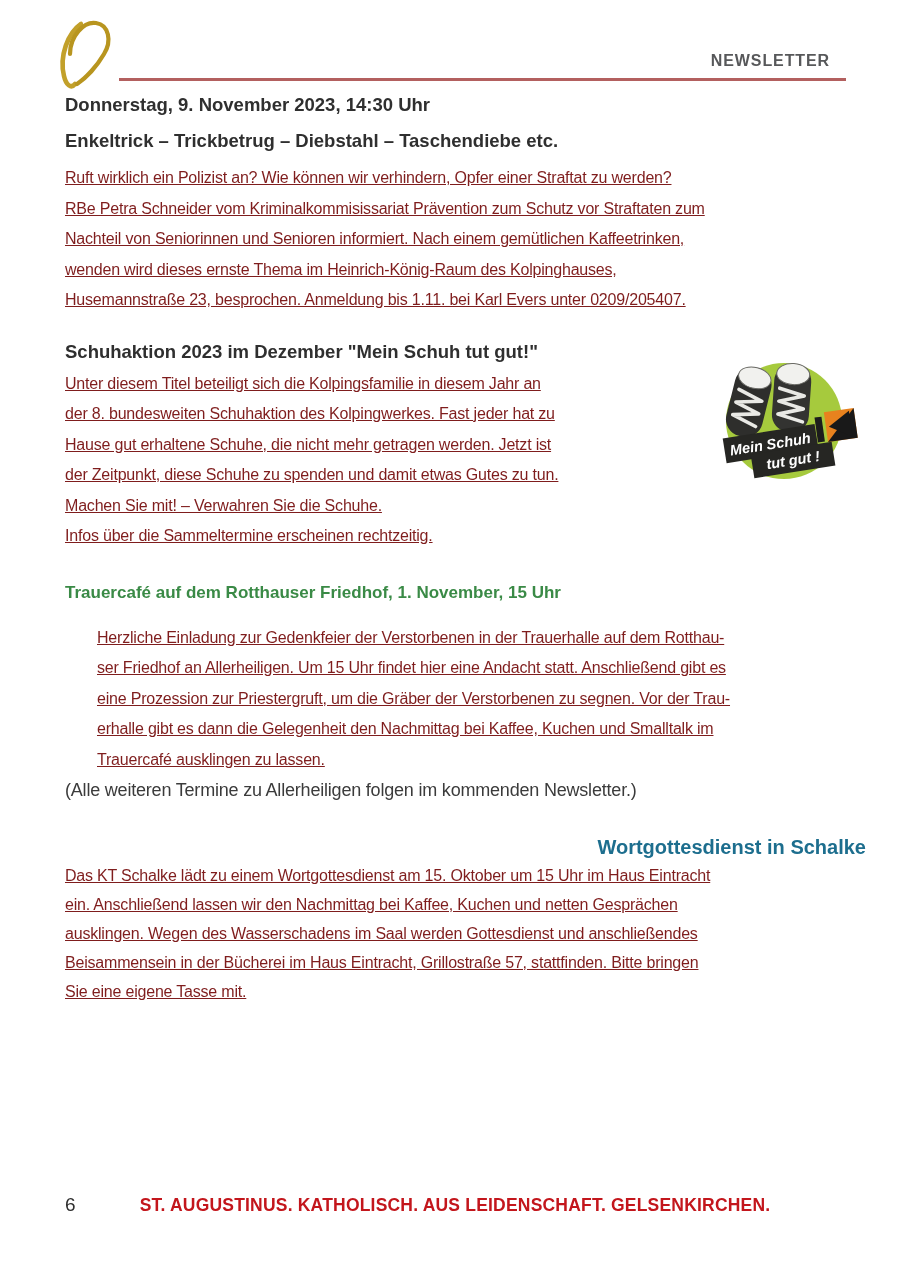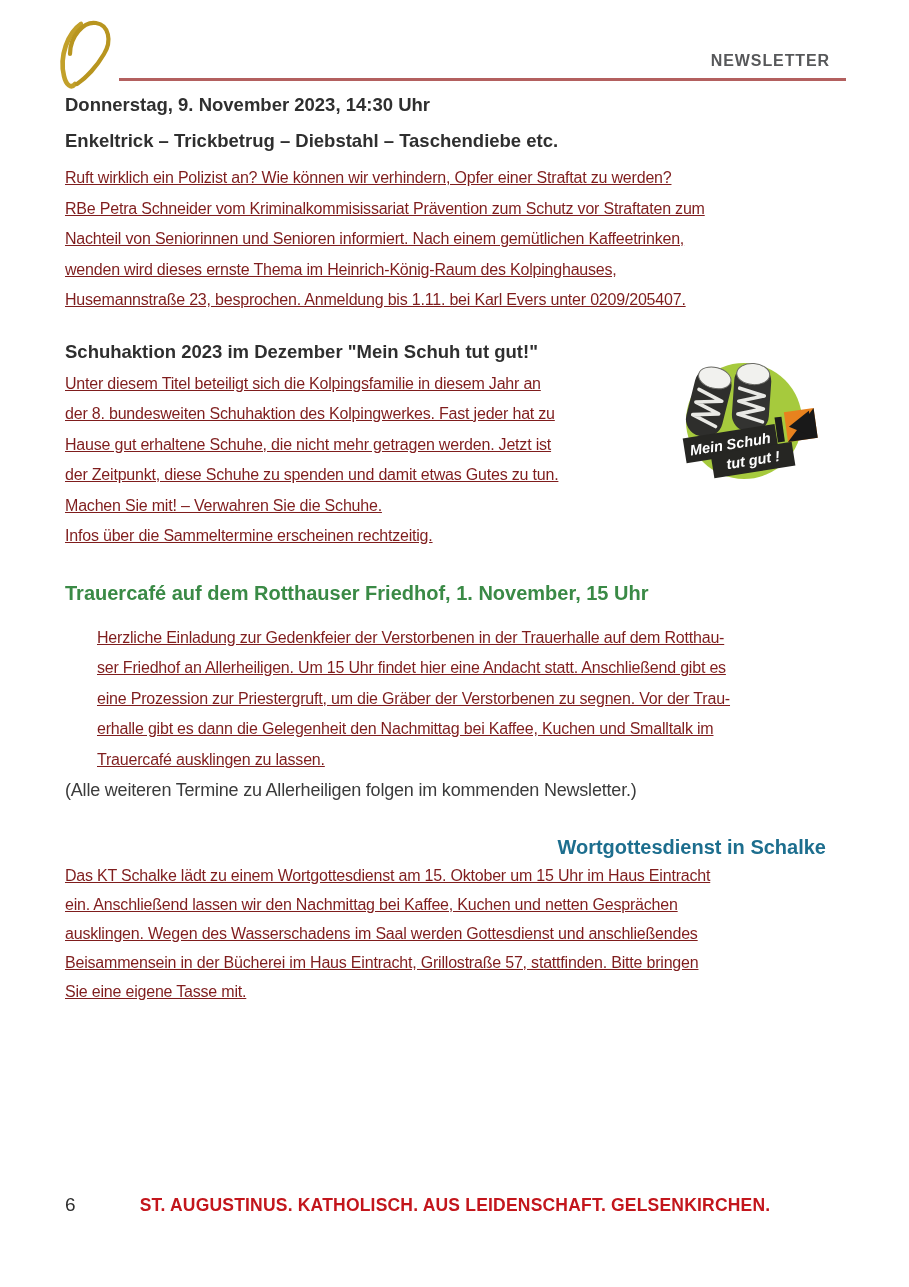--- a/index.html
+++ b/index.html
@@ -13,35 +13,35 @@
   }
   
   .header{position:relative;height:84px;}
   .logo{position:absolute;left:57px;top:16px;width:62px;height:80px;}
   .brand{
     position:absolute;right:79px;top:52px;
     font-size:16px;font-weight:bold;color:#57585a;letter-spacing:0.9px;
   }
   .rule{position:absolute;left:119px;right:63px;top:78px;height:3px;background:#b3605f;}
   
-  .content{padding:0 83px 0 65px;}
+  .content{padding:0 43px 0 65px;}
   .h-bold{font-size:18.5px;font-weight:bold;color:#2f2f2f;line-height:24px;}
   .h-datetime{margin-top:9px;}
   .h-event{margin-top:12px;}
   .h-schuh{margin-top:24px;}
   .body{
     font-size:16px;line-height:30.5px;letter-spacing:-0.2px;
     white-space:pre-line;color:#7f1d1d;text-decoration:underline;
   }
   .body-1{margin-top:10px;}
   .shoe-wrap{margin-top:5px;}
   .shoe-wrap::after{content:"";display:block;clear:both;}
   .shoe-img{float:right;width:150px;height:125px;margin:-8px 0 6px 10px;}
   .h-green{
-    margin:28px 0 16px 0;font-size:20px;line-height:26px;
+    margin:28px 0 16px 0;font-size:17px;line-height:26px;
     font-weight:bold;color:#3a8a46;
   }
   .body-3{margin-top:17px;margin-left:32px;}
   .note-line{font-size:18px;line-height:30.5px;letter-spacing:-0.2px;color:#3b3b3b;}
   .h-teal-big{
     margin:27px 0 0 0;font-size:27px;line-height:35px;
     font-weight:bold;color:#1d6e8e;
   }
   .h-teal-sub{
     margin:28px 0 0 0;font-size:20px;line-height:26px;

